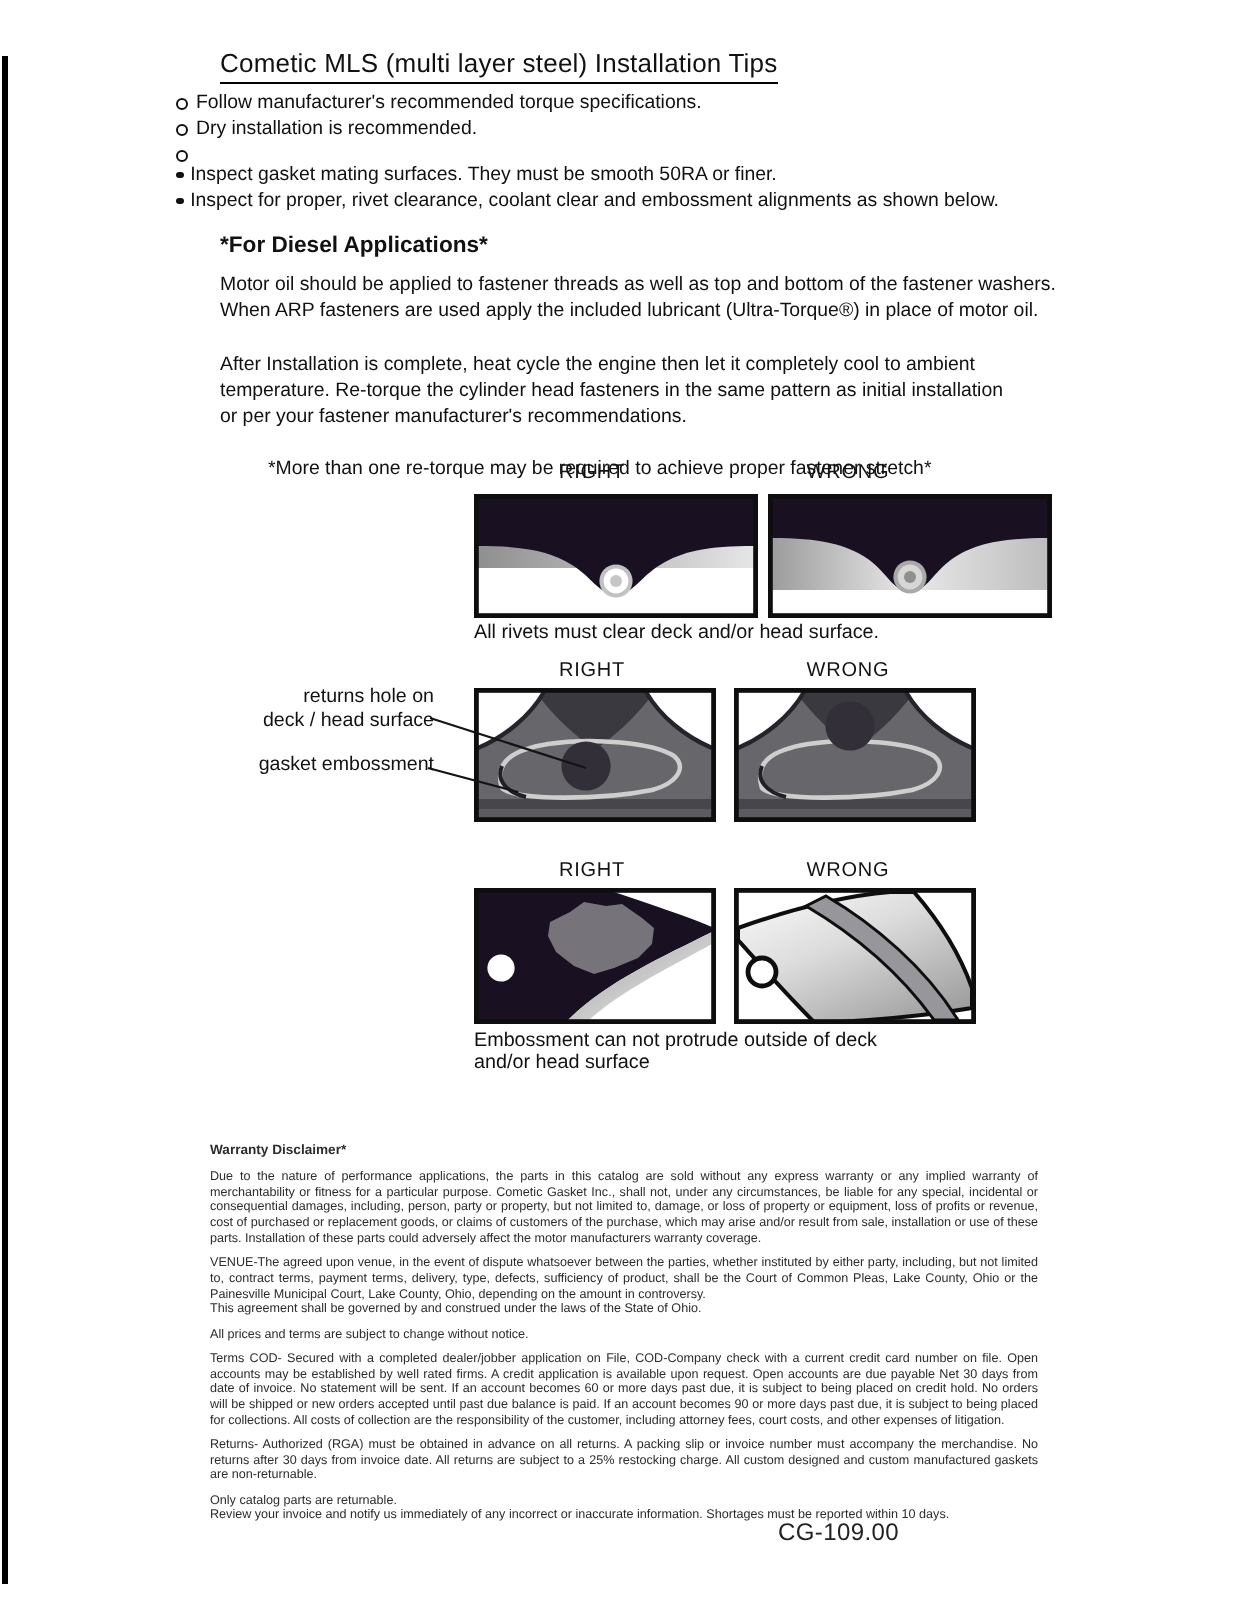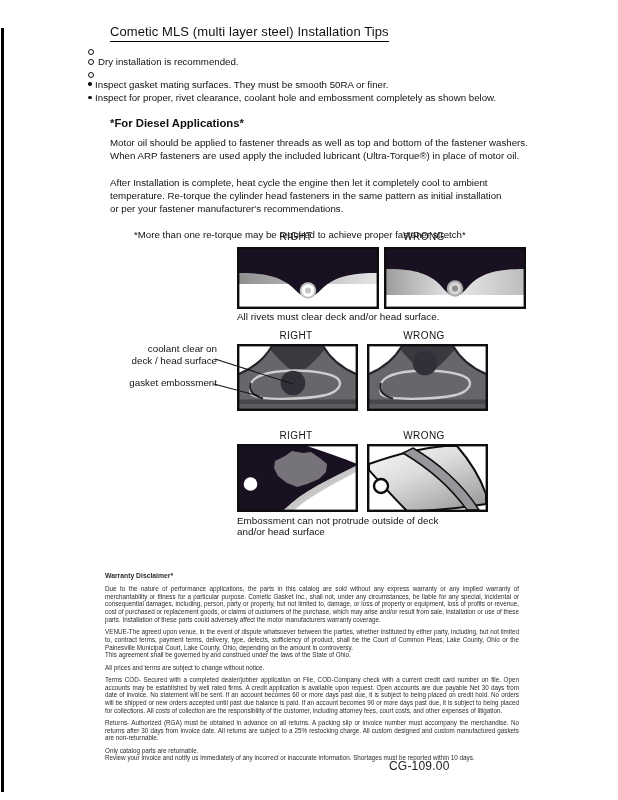--- a/index.html
+++ b/index.html
@@ -47,35 +47,36 @@
 
 <div class="page">
 
   <div class="scan-edge"></div>
 
   <h1 class="title">Cometic MLS (multi layer steel) Installation Tips</h1>
 
   <div class="bullets">
     <div class="b-row">
       <span class="o-bullet"></span>
+      <span>Follow manufacturer's recommended torque specifications.</span>
     </div>
     <div class="b-row">
       <span class="o-bullet"></span>
       <span>Dry installation is recommended.</span>
     </div>
     <div class="b-row">
       <span class="o-bullet"></span>
     </div>
     <div class="b-row sub">
       <span class="dot-bullet"></span>
       <span>Inspect gasket mating surfaces.  They must be smooth 50RA or finer.</span>
     </div>
     <div class="b-row sub">
       <span class="dot-bullet"></span>
-      <span>Inspect for proper, rivet clearance, coolant hole and embossment completely as shown below.</span>
+      <span>Inspect for proper, rivet clearance, coolant clear and embossment alignments as shown below.</span>
     </div>
   </div>
 
   <div class="diesel">
     <div class="diesel-h">*For Diesel Applications*</div>
     <div class="d-par">
       <div>Motor oil should be applied to fastener threads as well as top and bottom of the fastener washers.</div>
       <div>When ARP fasteners are used apply the included lubricant (Ultra-Torque®) in place of motor oil.</div>
     </div>
     <div class="d-par">
@@ -126,21 +127,21 @@
     </g>
     <rect x="1.2" y="1.2" width="139.6" height="59.6" fill="none" stroke="#0e0e0e" stroke-width="2.4"></rect>
   </svg>
 
   <div class="caption" style="left:237px; top:311px;">All rivets must clear deck and/or head surface.</div>
 
   <div class="rw-label" style="left:296px; top:330px;">RIGHT</div>
   <div class="rw-label" style="left:424px; top:330px;">WRONG</div>
 
   <div class="d2-label" style="top:343px;">
-    <div>coolant clear on</div>
+    <div>returns hole on</div>
     <div>deck / head surface</div>
   </div>
   <div class="d2-label" style="top:377px;">gasket embossment</div>
 
   <svg class="panel" style="left:237px; top:344px;" width="121" height="67" viewBox="0 0 121 67">
     <rect x="0" y="0" width="121" height="67" fill="#67676b"></rect>
     <rect x="2" y="55.5" width="117" height="5" fill="#46464b"></rect>
     <rect x="2" y="60.5" width="117" height="5.5" fill="#5c5c60"></rect>
     <path d="M31,2 L90,2 C81,15 70,24 60.5,31 C51,24 40,15 31,2 Z" fill="#3b3940"></path>
     <path d="M2,2 L35,2 C28,14 16,24 2,30 Z" fill="#ffffff"></path>

